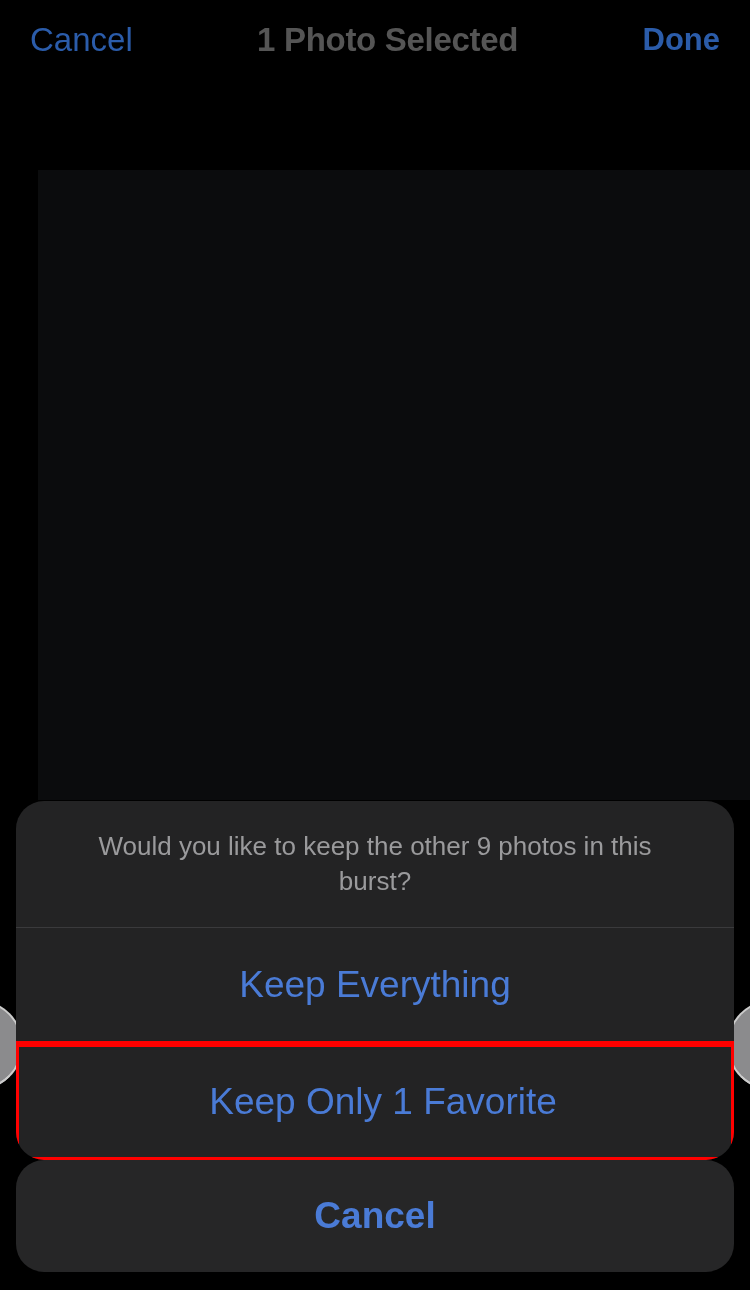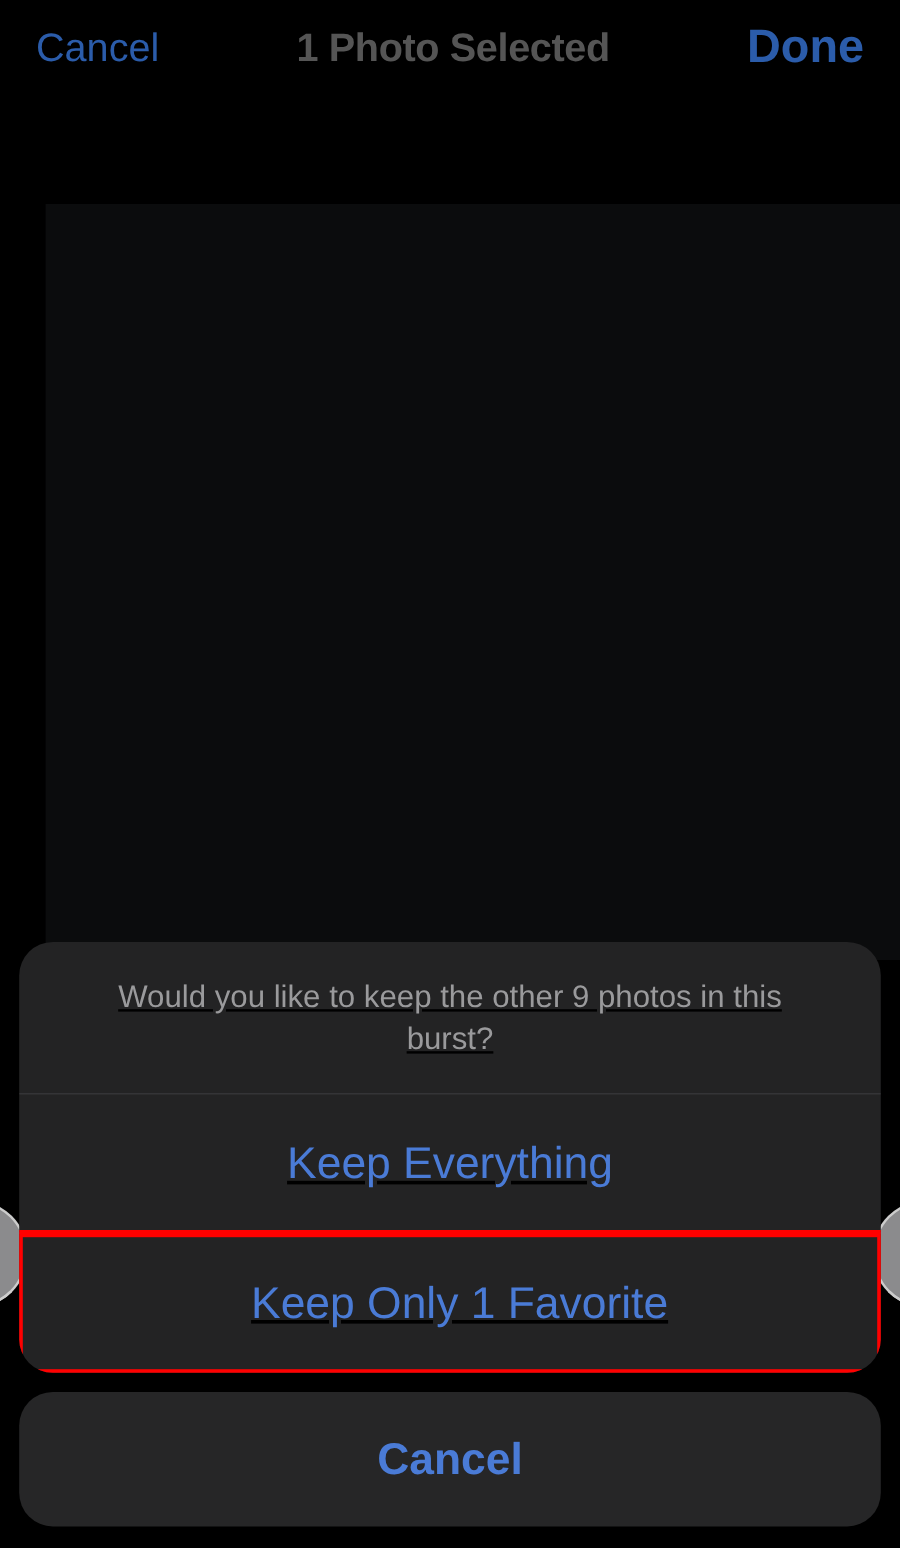--- a/index.html
+++ b/index.html
@@ -29,21 +29,21 @@
       font-weight: 400;
     }
     .nav-title {
       color: #555;
       font-size: 33px;
       font-weight: 600;
       letter-spacing: -0.3px;
     }
     .nav-done {
       color: #2b5caa;
-      font-size: 39px;
+      font-size: 31px;
       font-weight: 600;
     }
     .photo-area {
       position: absolute;
       top: 170px;
       left: 38px;
       right: 0;
       height: 630px;
       background: #0b0c0d;
     }
@@ -71,40 +71,38 @@
       position: absolute;
       bottom: 0;
       left: 0;
       right: 0;
       padding: 0 16px 18px 16px;
     }
     .sheet-group {
       background: #232324;
       border-radius: 28px;
       overflow: hidden;
-      margin-bottom: 16px;
-      text-decoration: underline;
     }
     .sheet-message {
       padding: 28px 50px;
       text-align: center;
       color: #9a9a9c;
       font-size: 26px;
       line-height: 1.35;
       border-bottom: 1px solid #3a3a3c;
     }
     .sheet-option {
       height: 116px;
       display: flex;
       align-items: center;
       justify-content: center;
       color: #4a7bd6;
       font-size: 37px;
       font-weight: 400;
-      border-bottom: 1px solid #6d28d9;
+      border-bottom: 3px solid #6d28d9;
     }
     .sheet-option:last-child {
       border-bottom: none;
       padding-left: 16px;
     }
     .sheet-option.highlighted {
       outline: 6px solid #ff0000;
       outline-offset: -3px;
       position: relative;
       z-index: 2;

